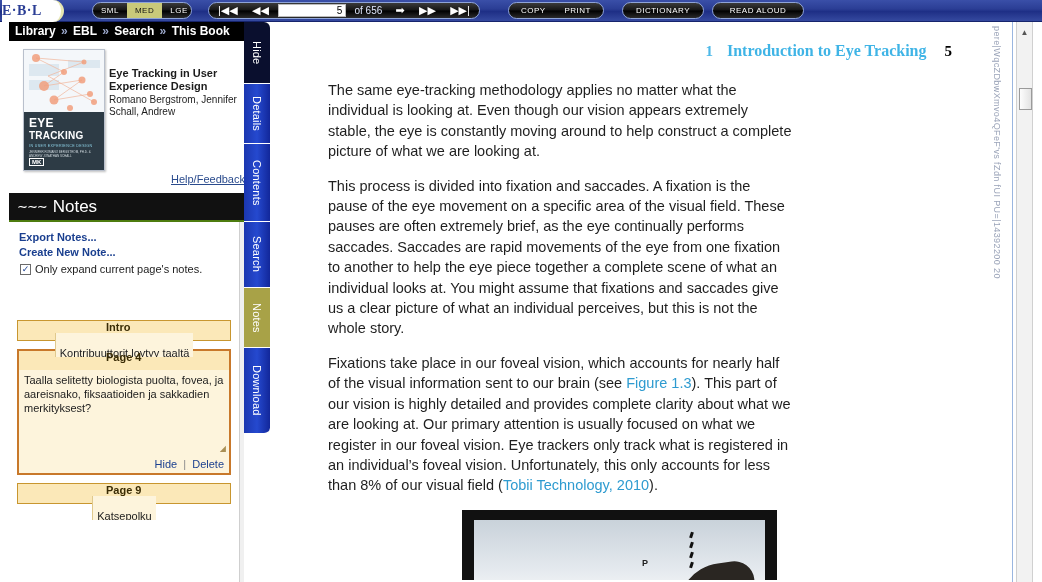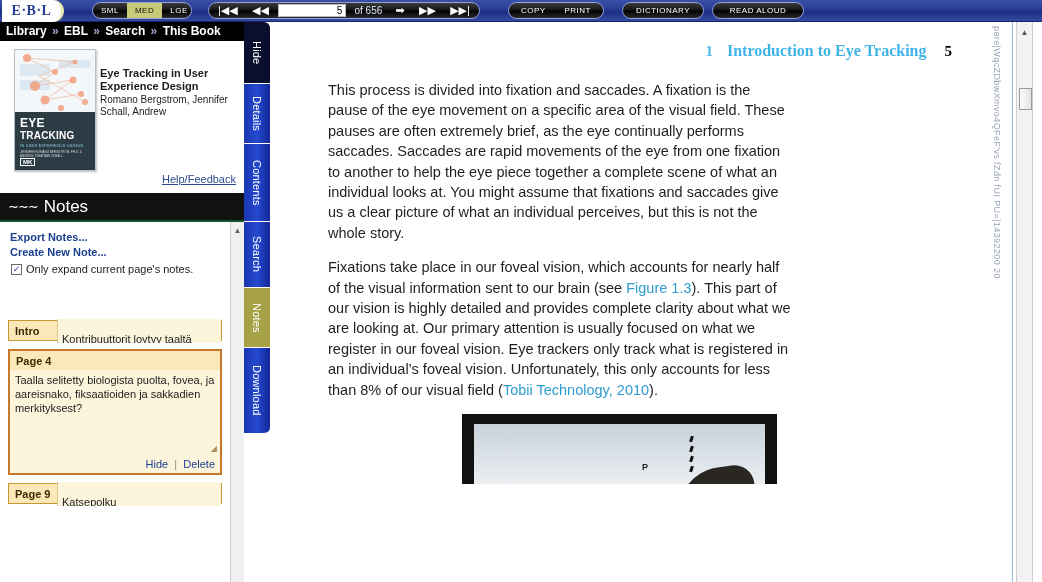--- a/index.html
+++ b/index.html
@@ -15,21 +15,21 @@
   .toolbar {
     position: absolute; left: 0; top: 0; width: 1042px; height: 22px;
     background: linear-gradient(to bottom, #3a4fa8 0%, #2b3e95 42%, #1e2f86 55%, #35499f 100%);
     border-bottom: 1px solid #16246c;
   }
   .ebl-logo {
     position: absolute; left: 2px; top: 0px; width: 62px; height: 22px;
     background: #ffffff;
     border-top-right-radius: 22px; border-bottom-right-radius: 22px;
     border-right: 3px solid #e6e6b0;
-    display: flex; align-items: center; justify-content: center;
+    display: flex; align-items: center; justify-content: flex-start;
   }
   .ebl-logo span {
     font-family: "Liberation Serif", serif;
     font-weight: bold; font-size: 14px; letter-spacing: .5px; color: #2b3e95;
   }
   .pillgroup {
     position: absolute; height: 17px; top: 2px;
     background: linear-gradient(to bottom, #3b3b3b 0%, #151515 48%, #000 52%, #2b2b2b 100%);
     border: 1px solid #8fa4d8; border-radius: 9px;
     display: flex; align-items: center; overflow: hidden;
@@ -49,21 +49,21 @@
     color: #000; font-size: 10px; text-align: right; padding-right: 3px;
     line-height: 13px; font-family: "Liberation Sans", sans-serif;
   }
   .ofpages { color: #dfe6fb; font-size: 10px; padding: 0 4px; }
 
   #copyprint-group { left: 508px; width: 96px; justify-content: space-between; padding: 0 4px; }
   #dict-group { left: 622px; width: 82px; justify-content: center; }
   #read-group { left: 712px; width: 92px; justify-content: center; }
 
   
-  .sidebar { position: absolute; left: 0; top: 22px; width: 244px; height: 560px; background: #14532d; }
+  .sidebar { position: absolute; left: 9px; top: 22px; width: 244px; height: 560px; background: #4d7c0f; }
   .breadcrumb {
     height: 19px; background: #000000; color: #ffffff;
     font-size: 12px; font-weight: bold; line-height: 19px; padding-left: 6px;
     white-space: nowrap;
   }
   .breadcrumb .crumb { color: #ffffff; cursor: pointer; }
   .breadcrumb .sep { color: #9aa6c9; padding: 0 2px; }
 
   .bookbox { position: relative; height: 152px; background: #fff; padding: 6px 4px 0 8px; }
   .cover {
@@ -104,21 +104,21 @@
     display: flex; align-items: center; justify-content: center;
     font-size: 9px; color: #1a3f8f; line-height: 9px; margin-right: 4px;
   }
   .chkrow label { font-size: 11px; color: #1c1c1c; }
 
   .notelist { position: absolute; left: 8px; top: 98px; width: 214px; }
   .note {
     border: 1px solid #c8962f; background: #fdf4dc; margin-bottom: 8px;
   }
   .note.active { border: 2px solid #c8782a; }
-  .note .nhead { display: flex; align-items: center; height: 19px; background: #fbe8b8; }
+  .note .nhead { display: flex; align-items: center; height: 19px; background: #fbe8b8; flex-direction: column; }
   .note .npage { font-size: 11px; font-weight: bold; color: #3a2c05; padding: 0 6px; min-width: 48px; }
   .note .ntitle {
     flex: 1; font-size: 11px; color: #1c1c1c; background: #fdf4dc;
     border-left: 1px solid #e0c98d; padding: 12px 4px; height: 17px; line-height: 17px;
     overflow: hidden; white-space: nowrap;
   }
   .note .nbody { font-size: 11px; color: #1c1c1c; padding: 3px 5px 0 5px; line-height: 14px; min-height: 88px; position: relative; }
   .note .resizer { position: absolute; right: 3px; bottom: 2px; font-size: 8px; color: #a98f54; }
   .note .nfoot { text-align: right; padding: 0 5px 3px 0; font-size: 11px; }
   .note .nfoot a { color: #1a3f8f; text-decoration: none; cursor: pointer; }
@@ -364,20 +364,21 @@
   </div>
 
   <div class="reader">
     <div class="pagehead">
       <span class="chnum">1</span>
       <span class="chttl">Introduction to Eye Tracking</span>
       <span class="pgno">5</span>
     </div>
 
     <div class="bodycol">
+      <p>The same eye-tracking methodology applies no matter what the individual is looking at. Even though our vision appears extremely stable, the eye is constantly moving around to help construct a complete picture of what we are looking at.</p>
       <p>This process is divided into fixation and saccades. A fixation is the pause of the eye movement on a specific area of the visual field. These pauses are often extremely brief, as the eye continually performs saccades. Saccades are rapid movements of the eye from one fixation to another to help the eye piece together a complete scene of what an individual looks at. You might assume that fixations and saccades give us a clear picture of what an individual perceives, but this is not the whole story.</p>
       <p><span>Fixations take place in our foveal vision, which accounts for nearly half of the visual information sent to our brain (see </span><a>Figure 1.3</a><span>). This part of our vision is highly detailed and provides complete clarity about what we are looking at. Our primary attention is usually focused on what we register in our foveal vision. Eye trackers only track what is registered in an individual’s foveal vision. Unfortunately, this only accounts for less than 8% of our visual field (</span><a>Tobii Technology, 2010</a><span>).</span></p>
 
       <div class="figure">
         <div class="inner">
           <div class="pmark">P</div>
           <div class="dash">
               <i></i>
               <i></i>
               <i></i>

